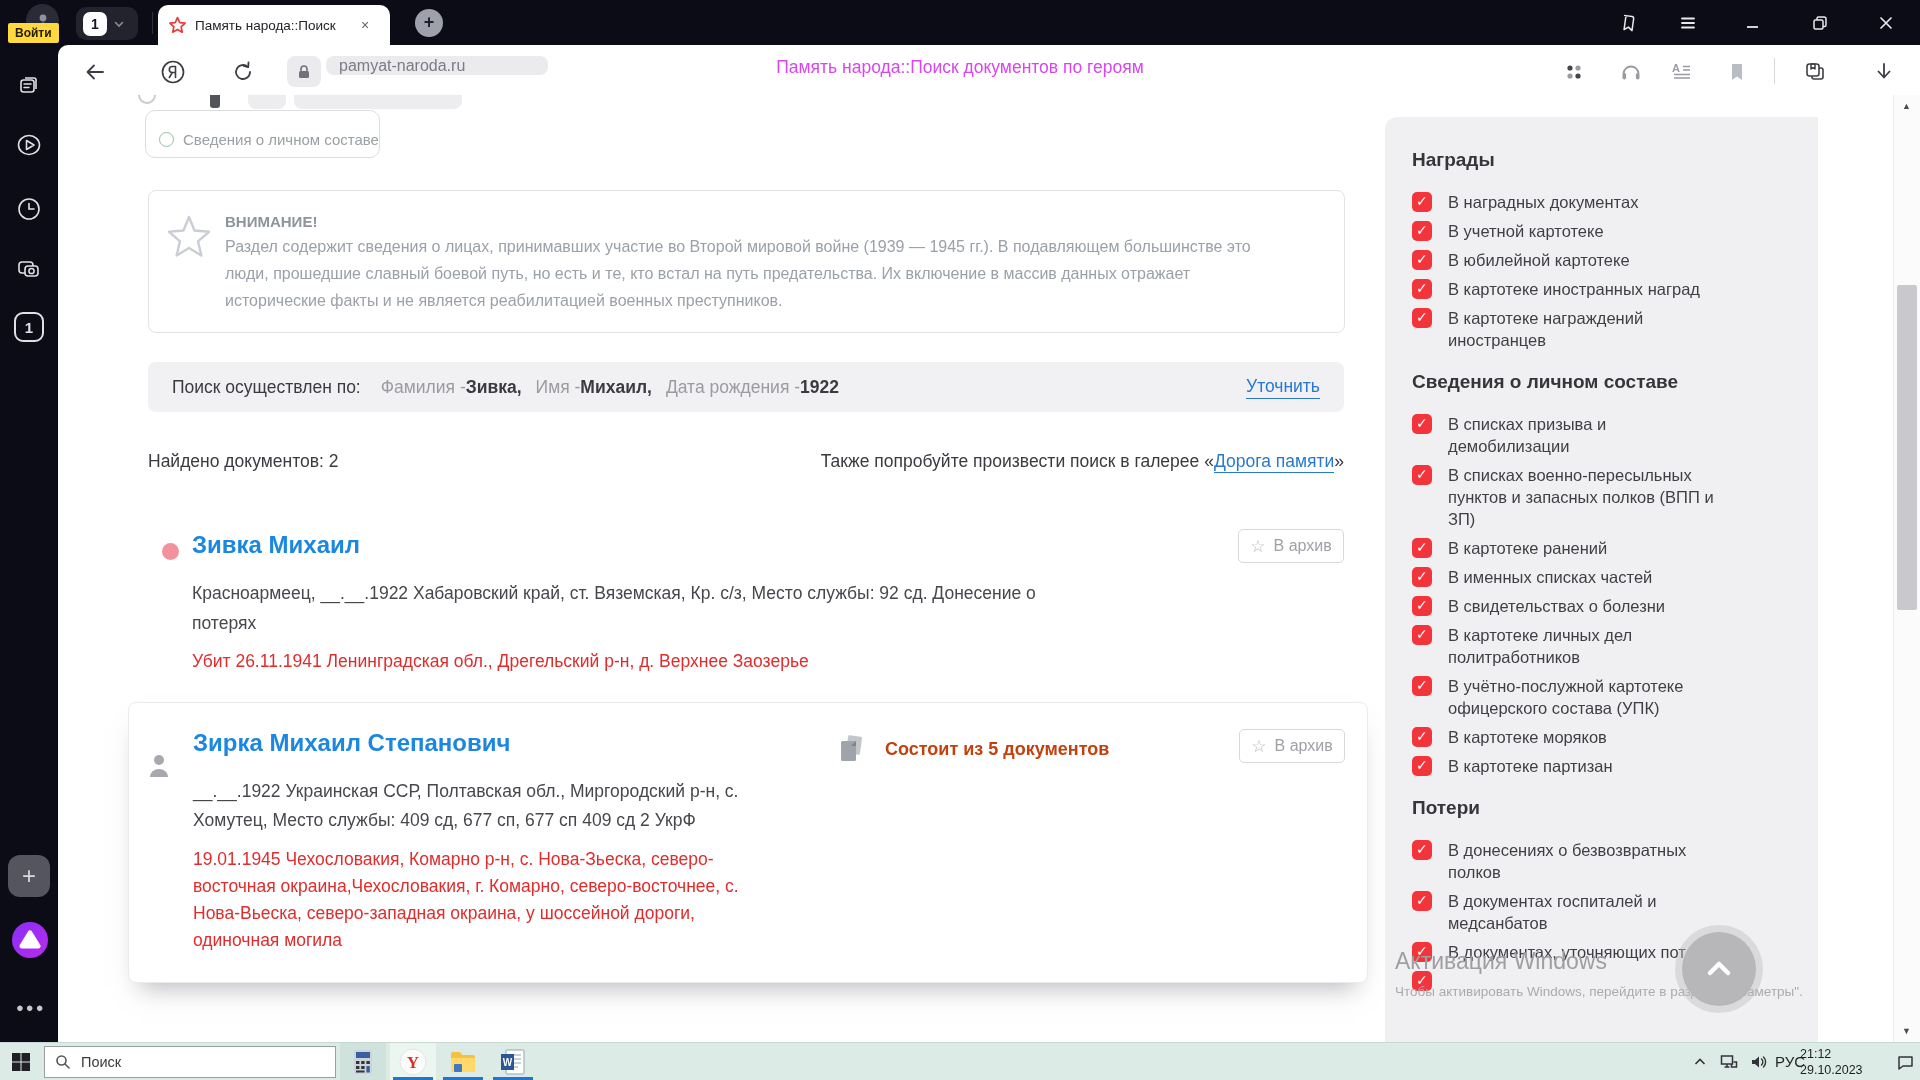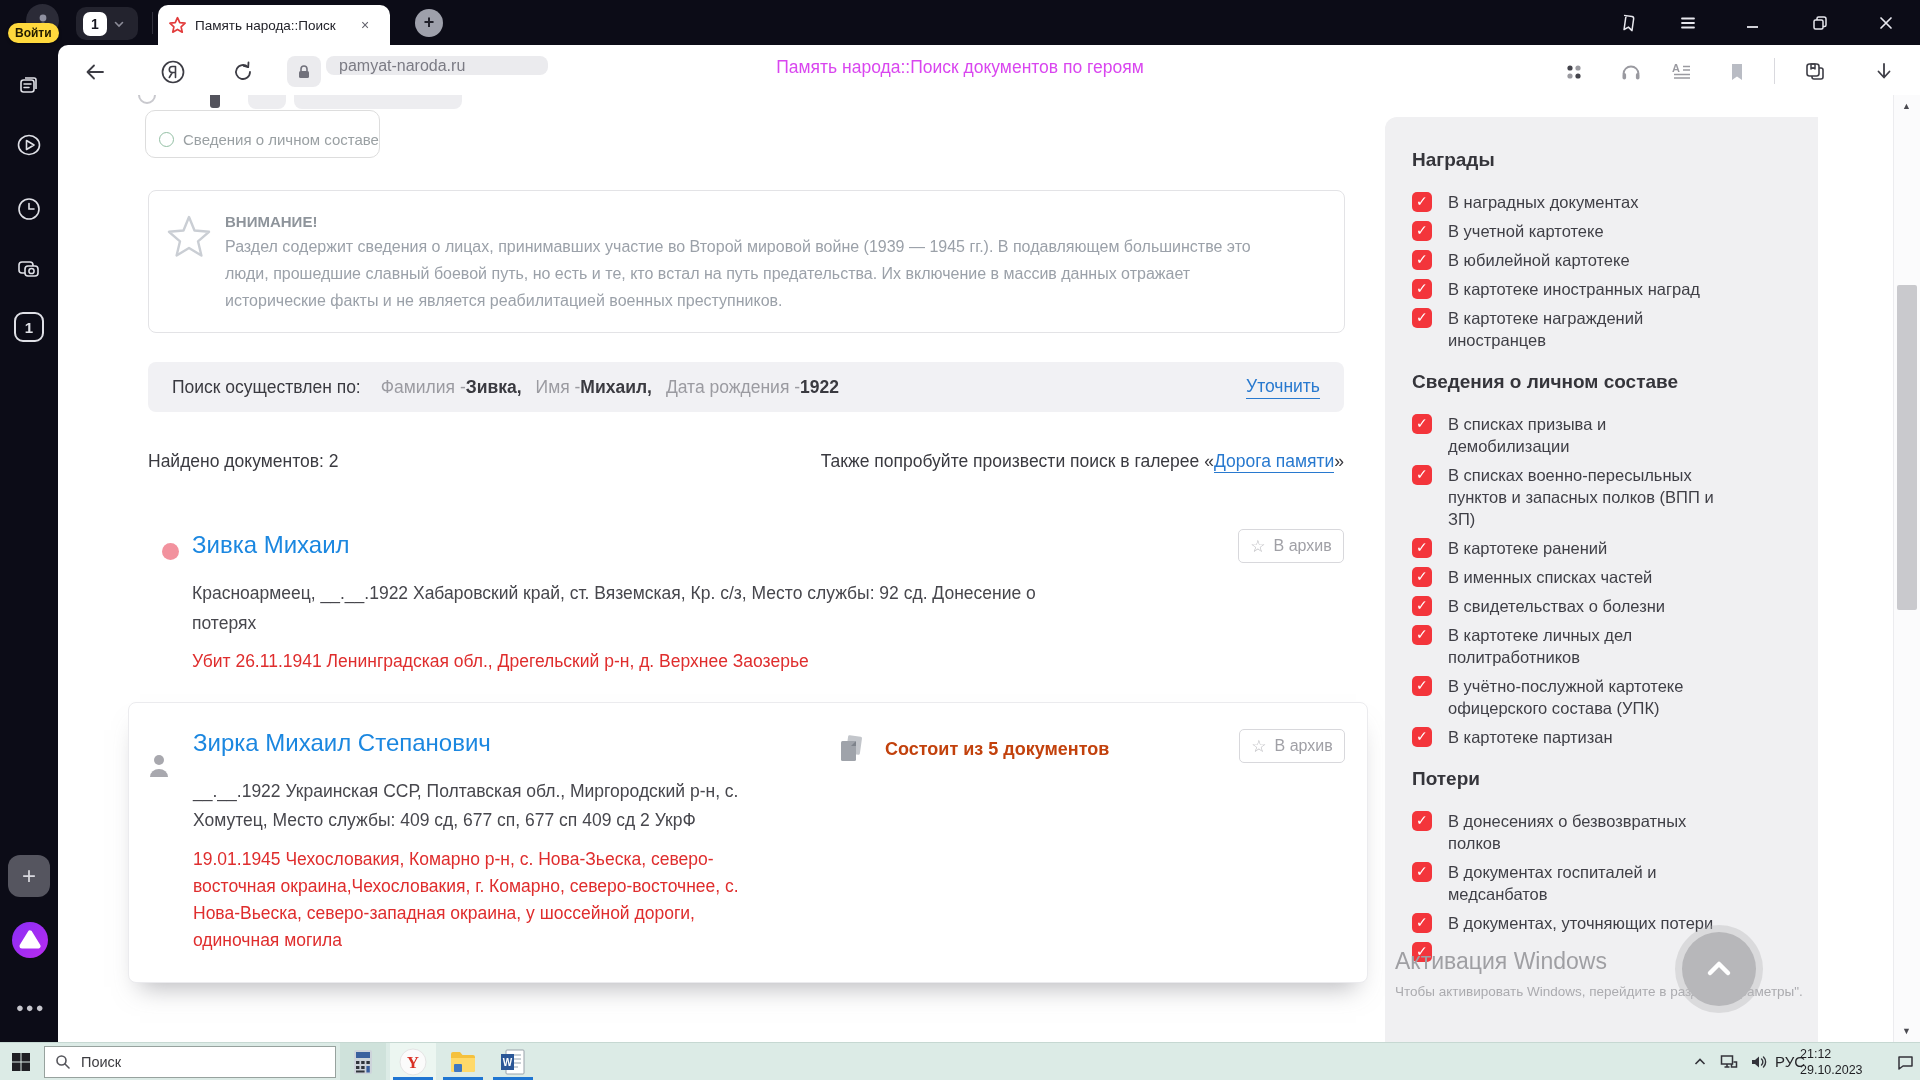--- a/index.html
+++ b/index.html
@@ -7,21 +7,21 @@
   body{position:relative;background:#0c0c17;font-family:"Liberation Sans","DejaVu Sans",sans-serif}
   .abs{position:absolute}
 
   
   .surface{position:absolute;left:58px;top:45px;right:0;bottom:38px;background:#fff;border-radius:10px 0 0 0;overflow:hidden}
   .tab{position:absolute;left:158px;top:5px;width:232px;height:40px;background:#fff;border-radius:10px 10px 0 0;display:flex;align-items:center;padding:0 10px;gap:8px}
   .tab-title{font-size:13.5px;color:#23232a;white-space:nowrap;overflow:hidden;width:158px}
   .tab-close{color:#62626c;font-size:14px;line-height:14px;cursor:default}
   .group-chip{position:absolute;left:76px;top:7px;width:62px;height:33px;background:#23232e;border-radius:10px;display:flex;align-items:center;padding:0 7px;gap:6px}
   .group-num{width:24px;height:24px;background:#fff;border-radius:7px;color:#16161f;font-weight:bold;font-size:14px;display:flex;align-items:center;justify-content:center}
-  .login-badge{position:absolute;left:8px;top:23px;background:#ffd93d;border-radius:10px;padding:3px 7px;font-size:12px;font-weight:bold;color:#231c00;box-shadow:0 1px 3px rgba(0,0,0,.5);z-index:5}
+  .login-badge{position:absolute;left:8px;top:23px;background:#ffd93d;border-radius:2px;padding:3px 7px;font-size:12px;font-weight:bold;color:#231c00;box-shadow:0 1px 3px rgba(0,0,0,.5);z-index:5}
   .avatar{position:absolute;left:26px;top:4px;width:33px;height:33px;border-radius:50%;background:#2b2b37;display:flex;align-items:center;justify-content:center}
   .newtab{position:absolute;left:415px;top:9px;width:28px;height:28px;border-radius:50%;background:#9ea0ab;color:#20202a;font-size:18px;line-height:26px;text-align:center;font-weight:bold}
   .winbtn{position:absolute;top:11px;width:24px;height:24px;display:flex;align-items:center;justify-content:center;color:#e8e8ee}
   .vsep{position:absolute;left:152px;top:12px;width:1px;height:22px;background:#30303c}
 
   .toolbar-ic{position:absolute;top:57px;width:30px;height:30px;display:flex;align-items:center;justify-content:center}
   .url-chip{position:absolute;left:287px;top:56px;width:34px;height:31px;background:#ebebee;border-radius:8px;display:flex;align-items:center;justify-content:center}
   .url-pill{position:absolute;left:326px;top:56px;width:222px;height:19px;background:#ebebee;border-radius:8px;display:flex;align-items:center;padding:0 13px;font-size:16px;color:#7b7b84}
   .page-title{position:absolute;top:57px;left:50%;transform:translateX(-50%);font-size:17.5px;color:#d946ef;white-space:nowrap}
   .tsep{position:absolute;left:1774px;top:58px;width:1px;height:26px;background:#d9d9de}
@@ -45,21 +45,21 @@
   .sbar{position:absolute;left:148px;top:362px;width:1196px;height:50px;background:#f1f1f4;border-radius:8px;display:flex;align-items:center;padding:0 24px;font-size:17.5px}
   .sbar .pre{color:#3a3a40;margin-right:20px}
   .sbar .lab{color:#9b9ba1}
   .sbar .val{color:#3a3a40;font-weight:bold;margin-right:14px}
   .refine{margin-left:auto;color:#2879cf;border-bottom:1px solid #2879cf;padding-bottom:1px}
 
   .found{position:absolute;left:148px;top:451px;font-size:17.5px;color:#3a3a40}
   .also{position:absolute;left:700px;top:451px;width:644px;text-align:right;font-size:17.5px;color:#3a3a40;white-space:nowrap}
   .blue-link{color:#2879cf;border-bottom:1px solid #2879cf;padding-bottom:1px}
 
-  .res-name{font-size:24px;font-weight:normal;color:#1b87e0;white-space:nowrap}
+  .res-name{font-size:24px;font-weight:bold;color:#1b87e0;white-space:nowrap}
   .res-line{font-size:17.5px;color:#47474d;line-height:30px;white-space:nowrap}
   .fate-line{font-size:17.5px;color:#df2d2d;line-height:27.5px;white-space:nowrap}
   .arch-btn{position:absolute;width:106px;height:34px;background:#fff;border:1px solid #d8d8dc;border-radius:5px;display:flex;align-items:center;justify-content:center;gap:8px}
   .arch-star{color:#b9b9bd;font-size:17px;line-height:17px}
   .arch-lbl{color:#a0a0a6;font-size:16px}
   .card{position:absolute;left:128px;top:702px;width:1240px;height:281px;background:#fff;border:1px solid #ebebee;border-radius:8px;box-shadow:0 16px 24px -12px rgba(110,110,118,.5)}
   .docs-link{font-size:18px;font-weight:bold;color:#c2410c;white-space:nowrap}
 
   
   .fpanel{position:absolute;left:1385px;top:117px;width:433px;height:925px;background:#f0f0f2;border-radius:12px 0 0 0;padding:32px 24px 0 27px;overflow:hidden}
@@ -366,20 +366,24 @@
       <span class="cb"></span>
       <span class="flabel">В свидетельствах о болезни</span>
     </div>
   <div class="frow">
       <span class="cb"></span>
       <span class="flabel">В картотеке личных дел политработников</span>
     </div>
   <div class="frow">
       <span class="cb"></span>
       <span class="flabel">В учётно-послужной картотеке офицерского состава (УПК)</span>
+    </div>
+  <div class="frow">
+      <span class="cb"></span>
+      <span class="flabel">В картотеке моряков</span>
     </div>
   <div class="frow">
       <span class="cb"></span>
       <span class="flabel">В картотеке партизан</span>
     </div>
 
   <div class="fhead mt">Потери</div>
   <div class="frow">
       <span class="cb"></span>
       <span class="flabel">В донесениях о безвозвратных полков</span>

